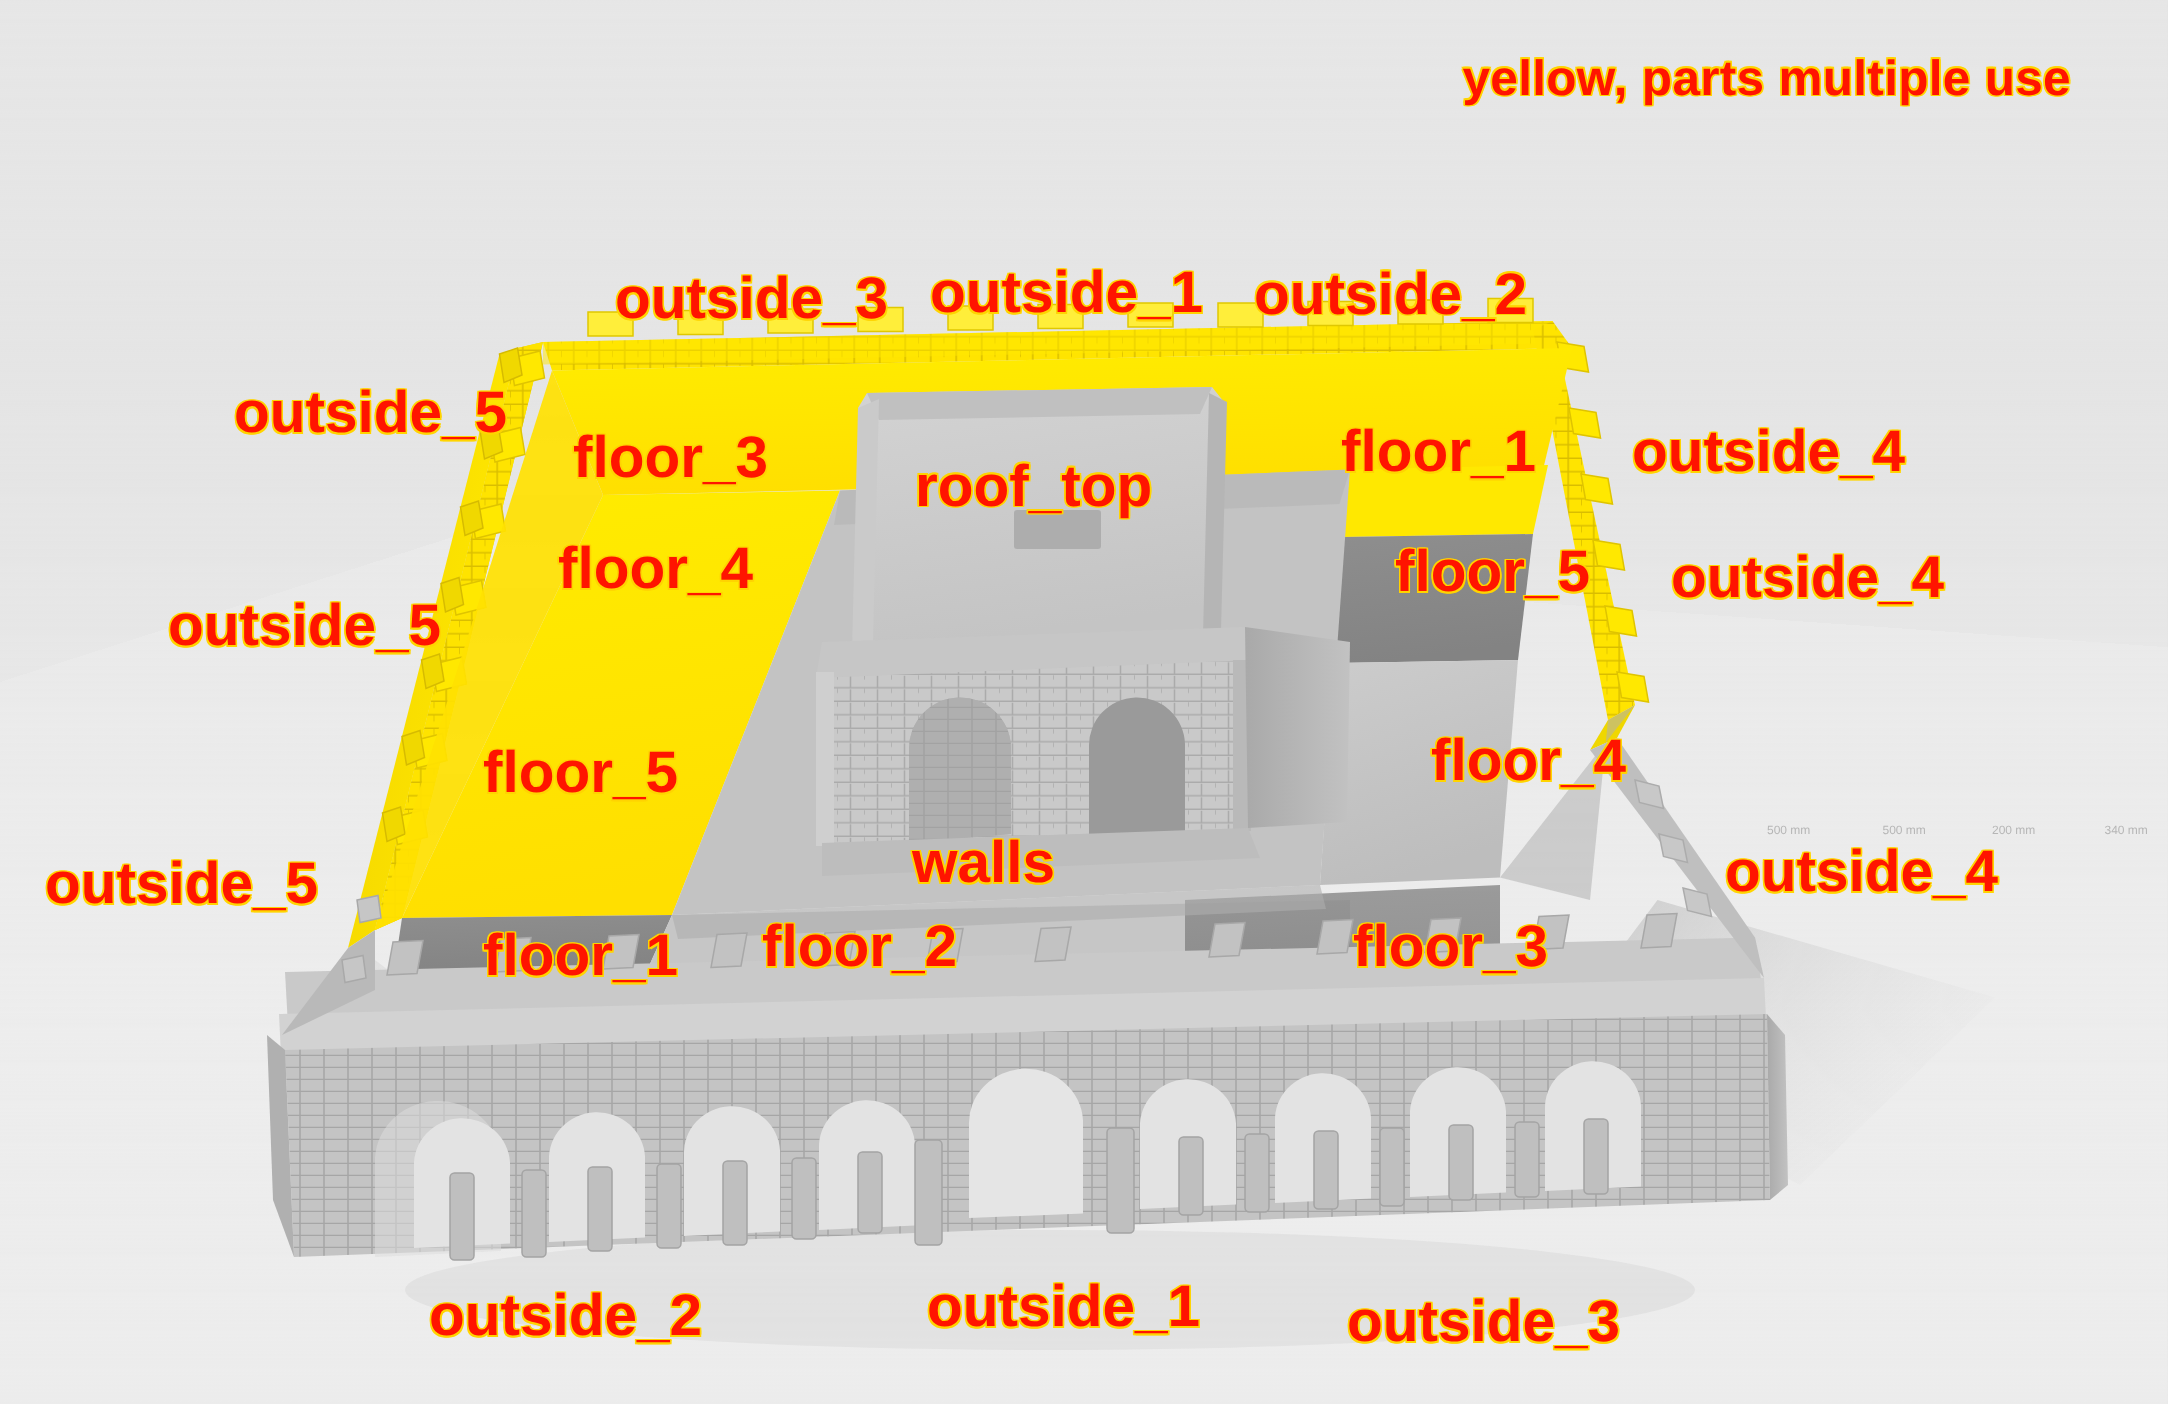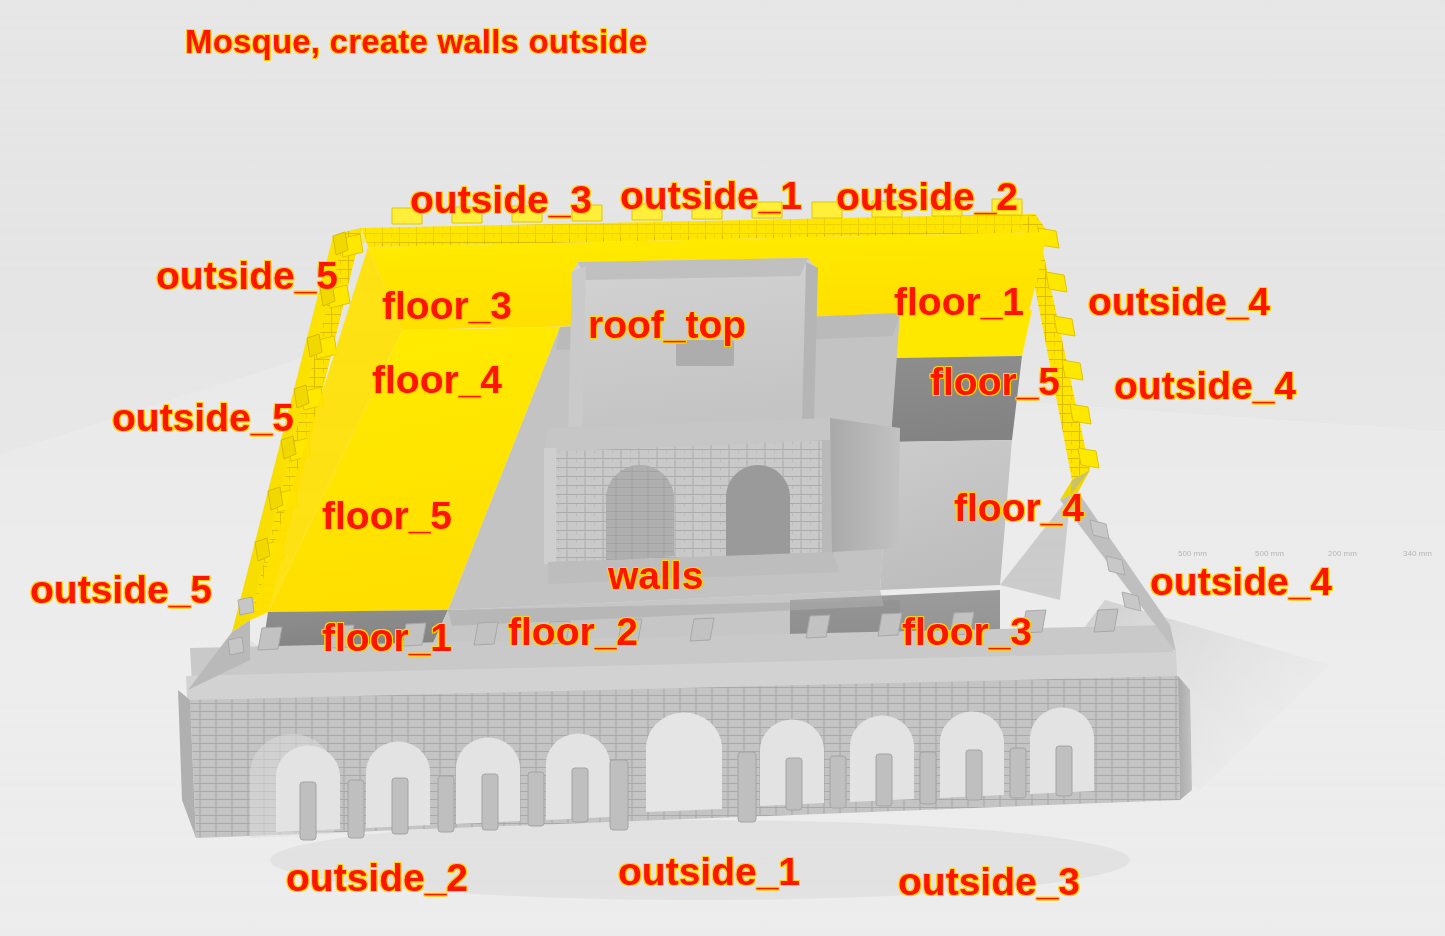--- a/index.html
+++ b/index.html
@@ -302,29 +302,29 @@
     <g>
       <path d="M1078 492 L1170 625 L1176 652 L1060 500 Z" fill="#bfbfbf"></path>
       <g fill="#c8c8c8" stroke="#acacac" stroke-width="1">
         <path d="M1090 520 l16 4 l3 15 l-16 -4 Z"></path>
         <path d="M1106 556 l16 4 l3 15 l-16 -4 Z"></path>
         <path d="M1122 592 l16 4 l3 15 l-16 -4 Z"></path>
       </g>
     </g>
   </svg>
 
-  <div class="lbl title" style="left:185px;top:25px">Mosque, create walls outside</div>
+  <div class="lbl title" style="left:975px;top:35px">yellow, parts multiple use</div>
 
   <div class="lbl part" style="left:410px;top:180px">outside_3</div>
   <div class="lbl part" style="left:620px;top:176px">outside_1</div>
   <div class="lbl part" style="left:836px;top:177px">outside_2</div>
 
   <div class="lbl part" style="left:156px;top:256px">outside_5</div>
   <div class="lbl part" style="left:382px;top:286px">floor_3</div>
-  <div class="lbl part" style="left:588px;top:305px">roof_top</div>
+  <div class="lbl part" style="left:610px;top:305px">roof_top</div>
   <div class="lbl part" style="left:894px;top:282px">floor_1</div>
   <div class="lbl part" style="left:1088px;top:282px">outside_4</div>
 
   <div class="lbl part" style="left:372px;top:360px">floor_4</div>
   <div class="lbl part" style="left:930px;top:362px">floor_5</div>
   <div class="lbl part" style="left:1114px;top:366px">outside_4</div>
 
   <div class="lbl part" style="left:112px;top:398px">outside_5</div>
   <div class="lbl part" style="left:322px;top:496px">floor_5</div>
   <div class="lbl part" style="left:954px;top:488px">floor_4</div>

